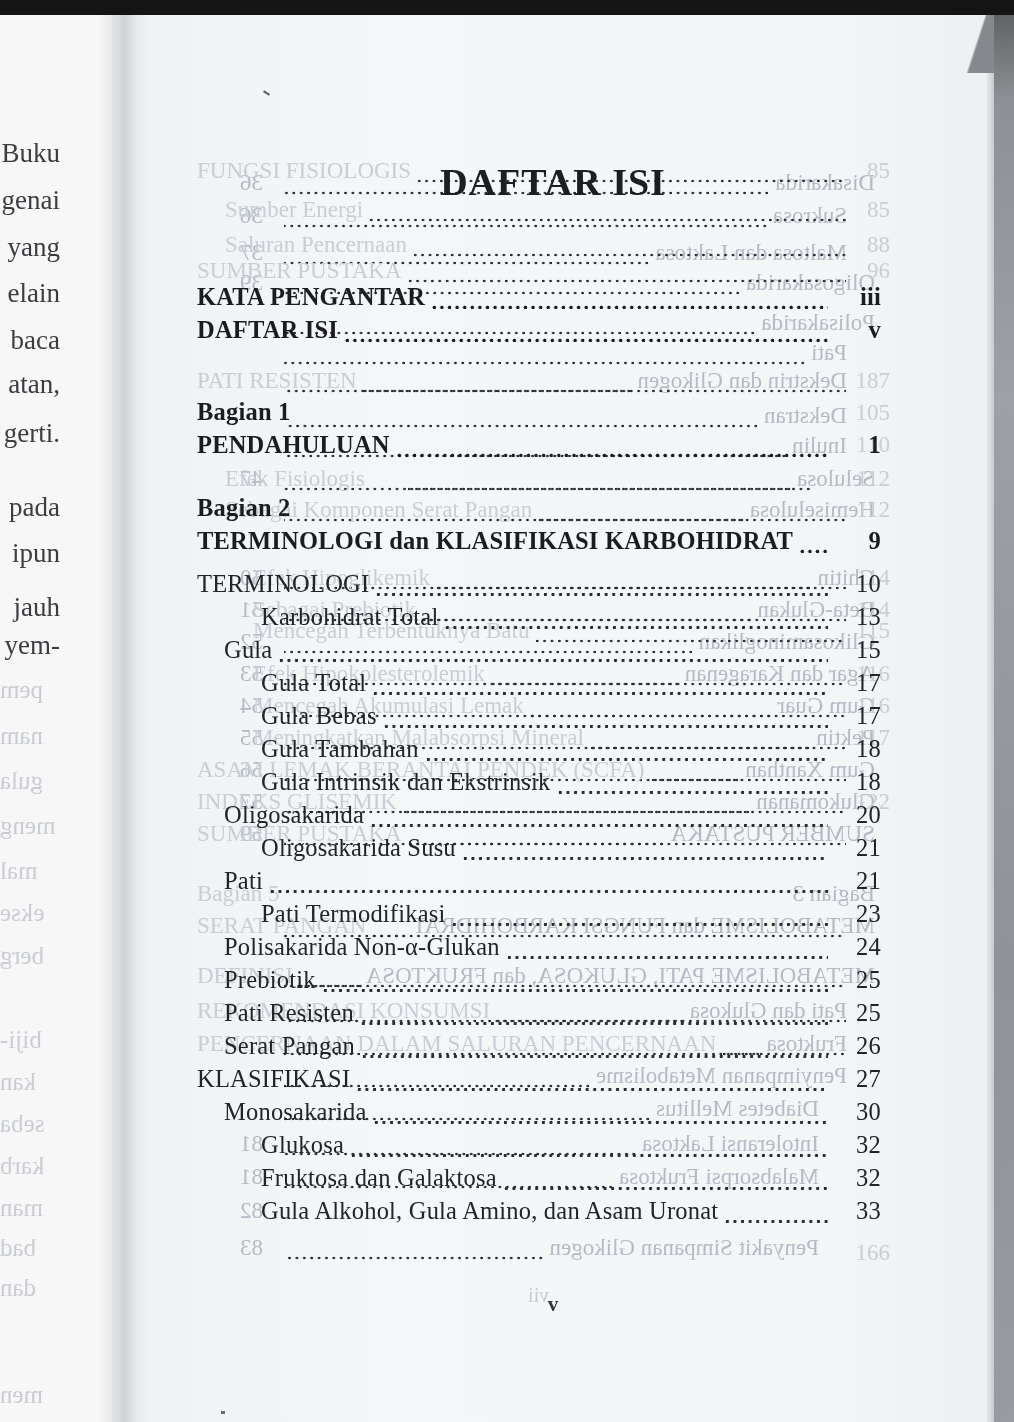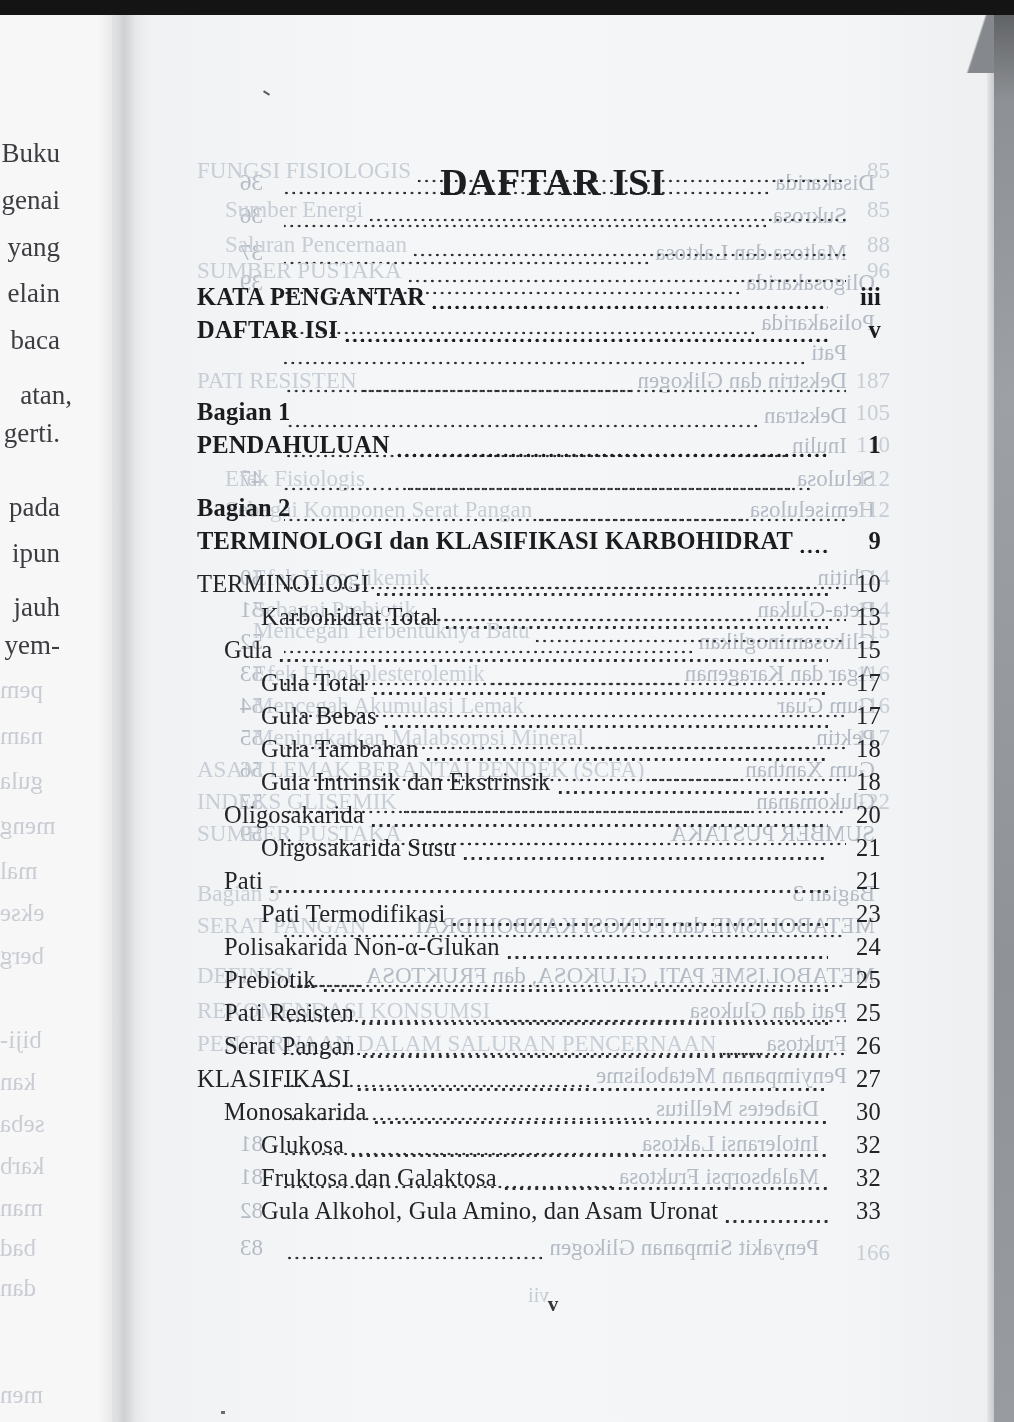--- a/index.html
+++ b/index.html
@@ -62,21 +62,21 @@
 </head>
 <body>
 
 <div class="scan">
   <div class="facing" id="facing">
       <div class="frag" style="top: 123px;">Buku</div>
       <div class="frag" style="top: 170px;">genai</div>
       <div class="frag" style="top: 217px;">yang</div>
       <div class="frag" style="top: 263px;">elain</div>
       <div class="frag" style="top: 310px;">baca</div>
-      <div class="frag" style="top: 365px; margin-left: 12px;">atan,</div>
+      <div class="frag" style="top: 354px;">atan,</div>
       <div class="frag" style="top: 403px;">gerti.</div>
       <div class="frag" style="top: 477px;">pada</div>
       <div class="frag" style="top: 523px;">ipun</div>
       <div class="frag" style="top: 569px; margin-top: 8px;">jauh</div>
       <div class="frag" style="top: 615px;">yem-</div>
       <div class="frag faint" style="top: 661px;">pem</div>
       <div class="frag faint" style="top: 707px;">nam</div>
       <div class="frag faint" style="top: 752px;">gula</div>
       <div class="frag faint" style="top: 797px;">meng</div>
       <div class="frag faint" style="top: 842px;">mal</div>

